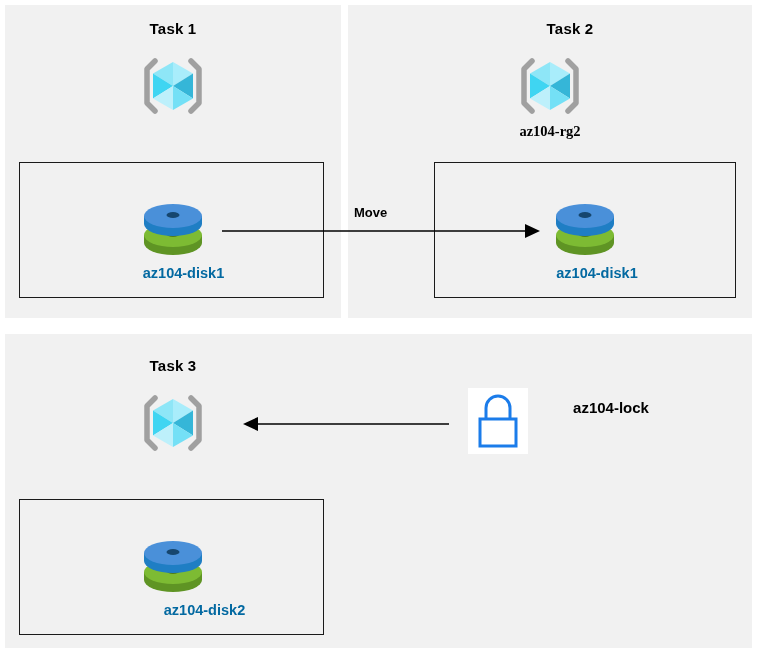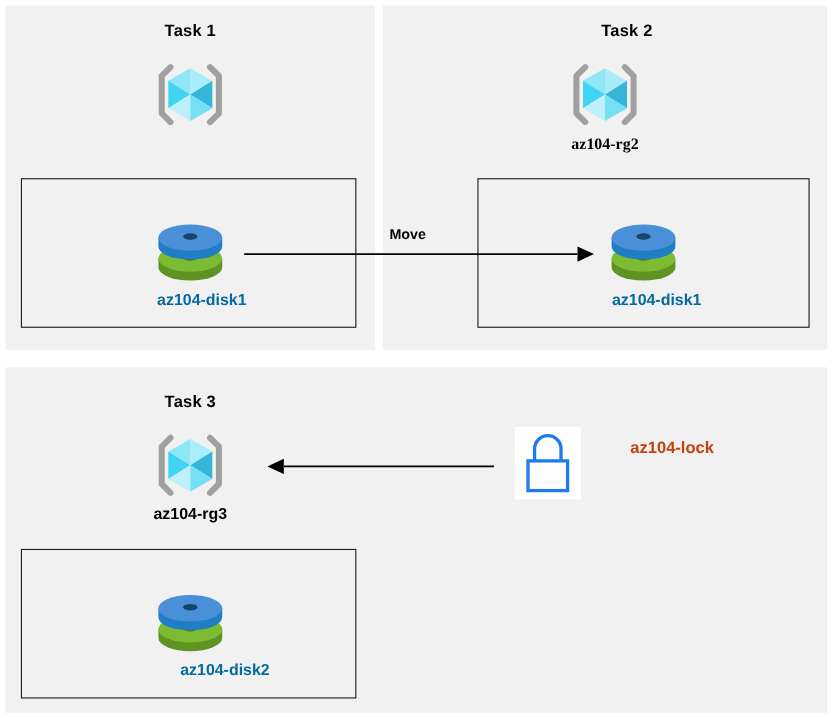--- a/index.html
+++ b/index.html
@@ -61,21 +61,21 @@
   .disk-icon { position: absolute; }
   .arrow-svg { position: absolute; }
   .lock-icon {
     position: absolute;
     background: #ffffff;
   }
   .lock-text {
     position: absolute;
     font-size: 15px;
     font-weight: bold;
-    color: #c2410c;
+    color: #000000;
     line-height: 20px;
     white-space: nowrap;
     text-align: center;
   }
   .move-label {
     position: absolute;
     font-size: 13px;
     font-weight: bold;
     color: #000000;
     white-space: nowrap;
@@ -175,21 +175,20 @@
       <path d="M50 6 L58 14 L58 48 L50 56" fill="none" stroke="#a0a0a0" stroke-width="5.5" stroke-linecap="round" stroke-linejoin="round"></path>
       <polygon points="32,7 12,18.5 32,31" fill="#8ee6f7"></polygon>
       <polygon points="32,7 52,18.5 32,31" fill="#a9edfb"></polygon>
       <polygon points="12,18.5 12,43.5 32,31" fill="#3fd5f2"></polygon>
       <polygon points="52,18.5 52,43.5 32,31" fill="#35b6d8"></polygon>
       <polygon points="12,43.5 32,55 32,31" fill="#bdf0fb"></polygon>
       <polygon points="52,43.5 32,55 32,31" fill="#74e0f6"></polygon>
     </svg>
   </div>
 
-  <div class="rg-label" style="left:5px; top:460px; width:336px;">az104-rg3</div>
 
   <div class="inner-box" style="left:19px; top:499px; width:305px; height:136px;"></div>
 
   <div class="disk-icon" style="left:140px; top:534px; width:66px; height:60px;">
     <svg width="66" height="60" viewBox="0 0 66 60">
       <path d="M4 38 L4 46 A29 12 0 0 0 62 46 L62 38 Z" fill="#5f9424"></path>
       <ellipse cx="33" cy="38" rx="29" ry="12" fill="#7dbb33"></ellipse>
       <ellipse cx="33" cy="37" rx="6.5" ry="3" fill="#4d7a1d"></ellipse>
       <path d="M4 19 L4 27 A29 12 0 0 0 62 27 L62 19 Z" fill="#1f7ec4"></path>
       <ellipse cx="33" cy="19" rx="29" ry="12" fill="#4a90d9"></ellipse>

